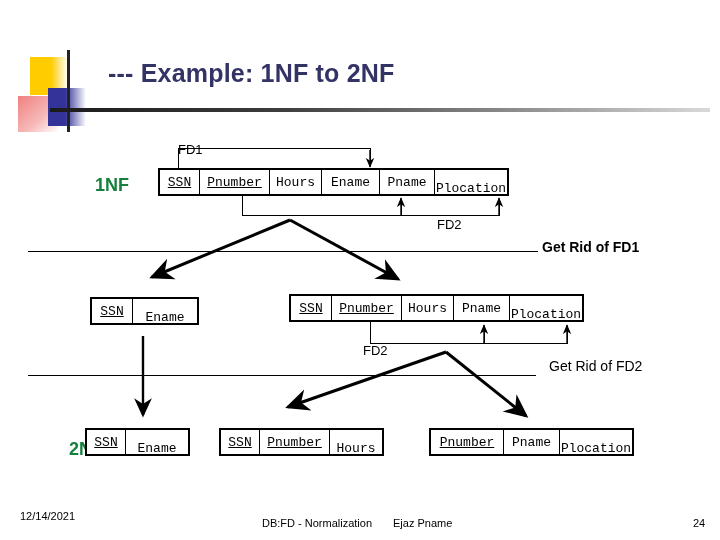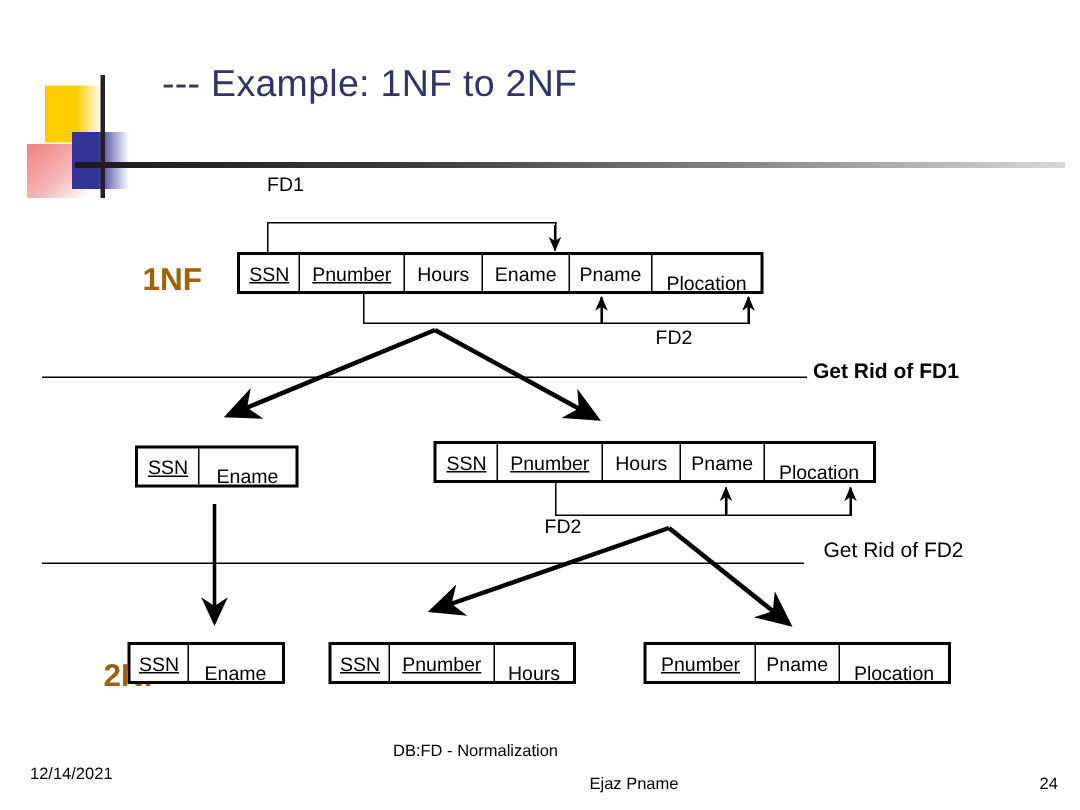--- a/index.html
+++ b/index.html
@@ -45,54 +45,55 @@
   }
   .deco-hline {
     position: absolute;
     left: 50px; top: 108px;
     width: 660px; height: 4px;
     background: linear-gradient(to right, #1a1a1a 0%, #3d3d3d 35%, #8c8c8c 70%, #d9d9d9 100%);
   }
 
   .slide-title {
     position: absolute;
-    left: 108px; top: 42px;
+    left: 108px; top: 59px;
     font-size: 25px;
-    font-weight: 400;
+    font-weight: 700;
     color: #333366;
     letter-spacing: .2px;
     white-space: nowrap;
   }
 
   
   .nf-label {
     position: absolute;
-    font-size: 21px;
+    font-size: 18px;
     font-weight: bold;
-    color: #a16207;
+    color: #15803d;
     white-space: nowrap;
   }
   .rel {
     position: absolute;
     display: flex;
     border: 2px solid #000000;
     background: #ffffff;
     box-sizing: border-box;
     height: 28px;
   }
   .rel .cell {
     border-right: 1px solid #000000;
     font-size: 13px;
     color: #000000;
     display: flex;
     align-items: center;
     justify-content: center;
     padding: 0 6px;
     white-space: nowrap;
     box-sizing: border-box;
+    font-family: Liberation Mono, monospace;
   }
   .rel .cell:last-child { border-right: none; margin-top: 12px; }
   .rel .cell.key { text-decoration: underline; }
 
   
   .fd-label {
     position: absolute;
     font-size: 13px;
     color: #000000;
     white-space: nowrap;
@@ -116,38 +117,38 @@
   }
 
   
   .footer-text {
     position: absolute;
     font-size: 11px;
     color: #000000;
     white-space: nowrap;
   }
   .footer-date  { left: 20px;  top: 510px; }
-  .footer-mid   { left: 262px; top: 495px; text-align: right; }
+  .footer-mid   { left: 262px; top: 517px; text-align: right; }
   .footer-auth  { left: 393px; top: 517px; }
   .footer-page  { left: 693px; top: 517px; }
 </style>
 </head>
 <body>
 
 <div id="slide">
 
   <div class="deco-yellow"></div>
   <div class="deco-red"></div>
   <div class="deco-blue"></div>
   <div class="deco-vline"></div>
   <div class="deco-hline"></div>
 
   <div class="slide-title">--- Example: 1NF to 2NF</div>
 
-  <div class="fd-label" style="left:178px; top:115px;">FD1</div>
+  <div class="fd-label" style="left:178px; top:142px;">FD1</div>
 
   <div class="seg-v" style="left:178px; top:148px; height:20px;"></div>
   <div class="seg-h" style="left:178px; top:148px; width:193px;"></div>
   <div class="seg-v" style="left:370px; top:148px; height:14px;"></div>
 
   <div class="nf-label" style="left:95px; top:175px;">1NF</div>
 
   <div class="rel" id="rel-1nf" style="left:158px; top:168px;">
       <div class="cell key" style="width: 40px;">SSN</div>
       <div class="cell key" style="width: 70px;">Pnumber</div>

